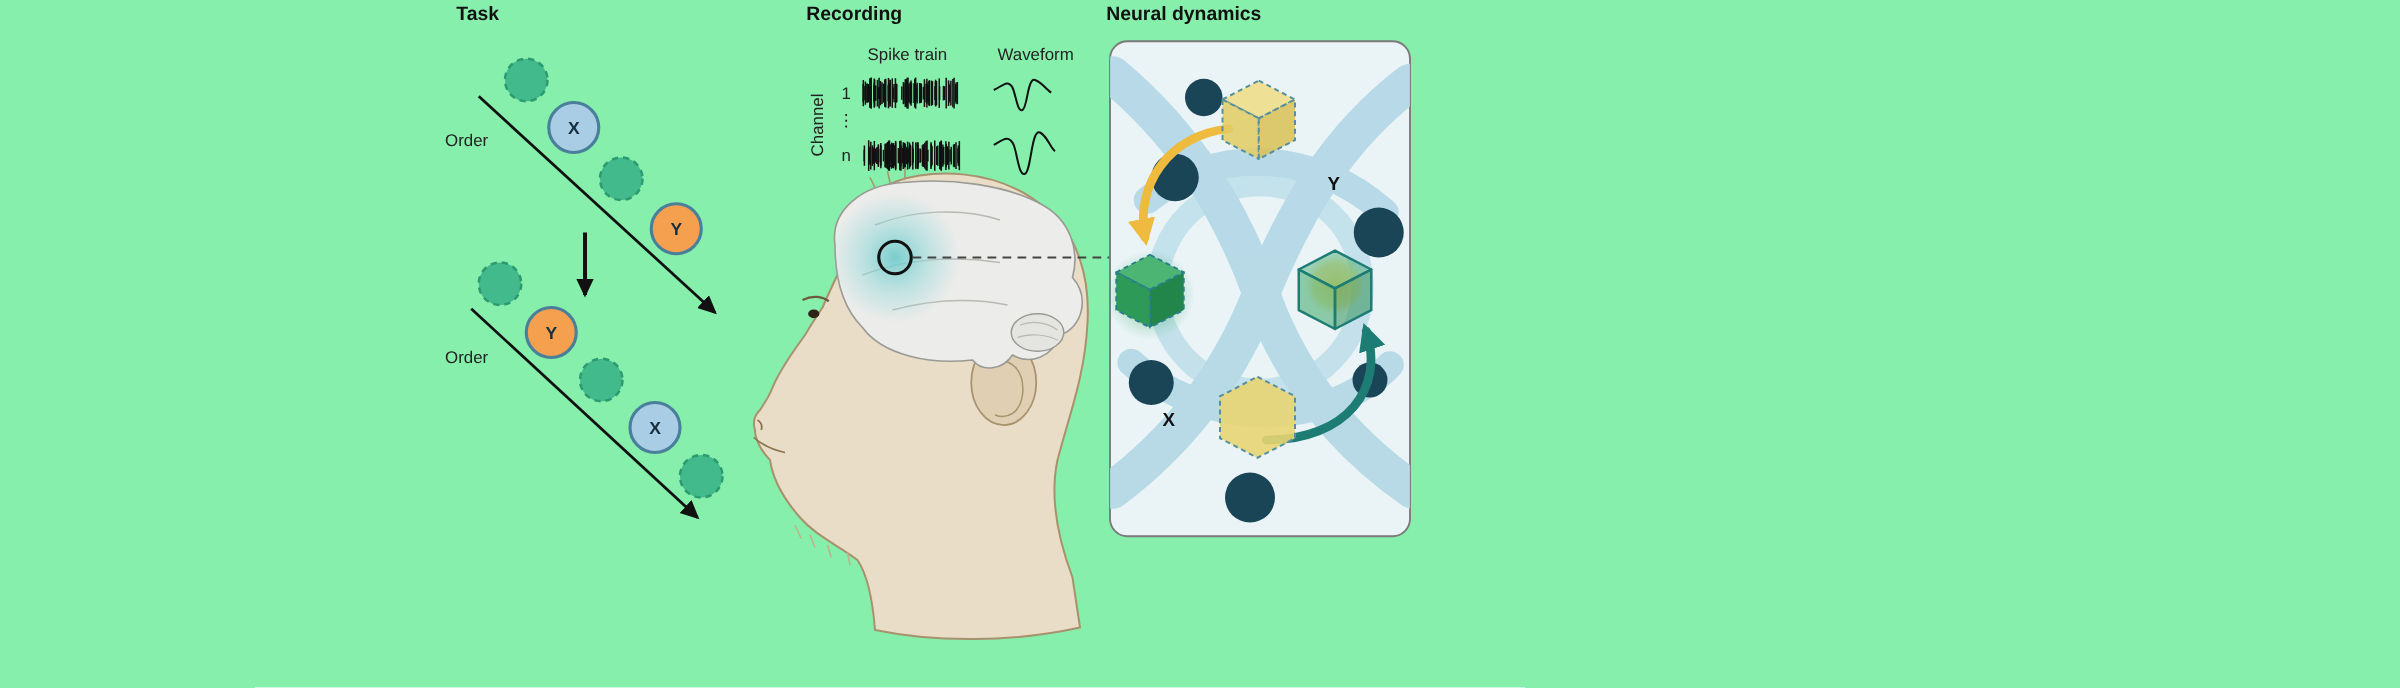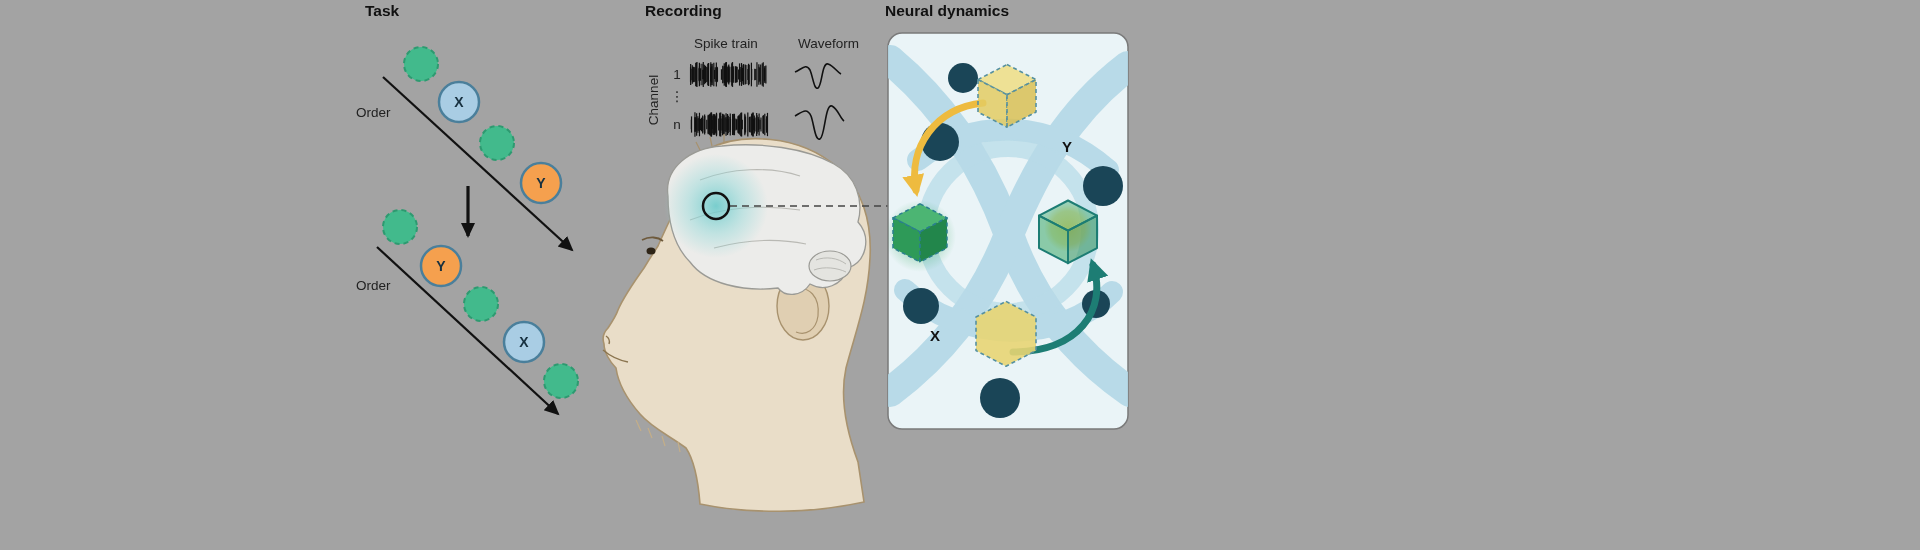--- a/index.html
+++ b/index.html
@@ -1,16 +1,16 @@
 <!DOCTYPE html>
 <html><head>
 <meta charset="utf-8">
 <style>
   html,body{margin:0;padding:0;background:#fff;}
-  .canvas{position:relative;width:1920px;height:550px;background:#a3a3a3;overflow:hidden;
+  .canvas{position:relative;width:1920px;height:550px;background:#86efac;overflow:hidden;
           font-family:"Liberation Sans", sans-serif;}
   svg text{font-family:"Liberation Sans", sans-serif;}
   .panel-title{font-size:15.5px;font-weight:bold;fill:#111;}
   .small-label{font-size:13.5px;fill:#222;}
   .circle-label{font-size:14px;font-weight:bold;fill:#17303f;}
   .state-label{font-size:15px;font-weight:bold;fill:#111;}
 </style>
 </head>
 <body>
 

